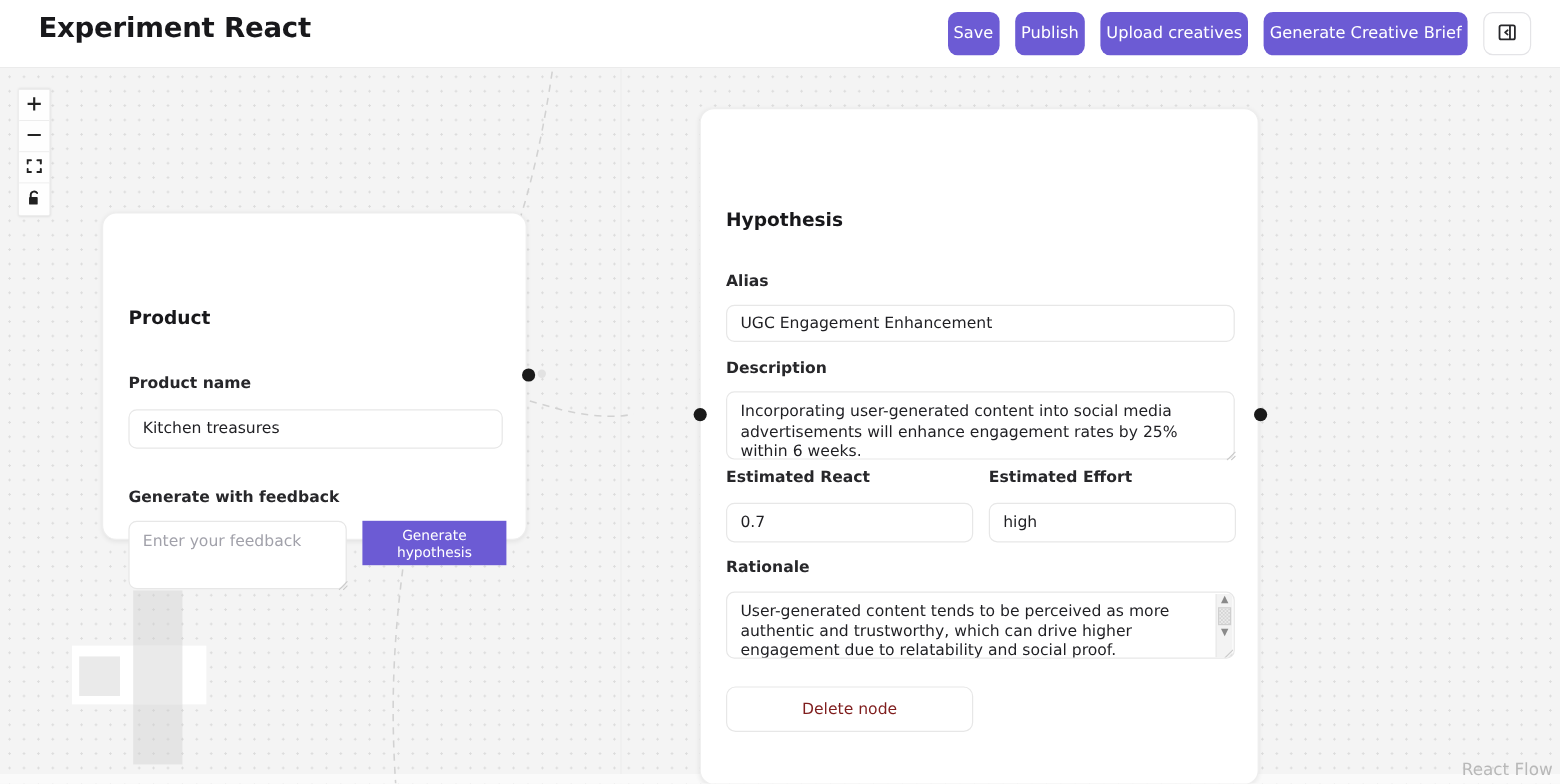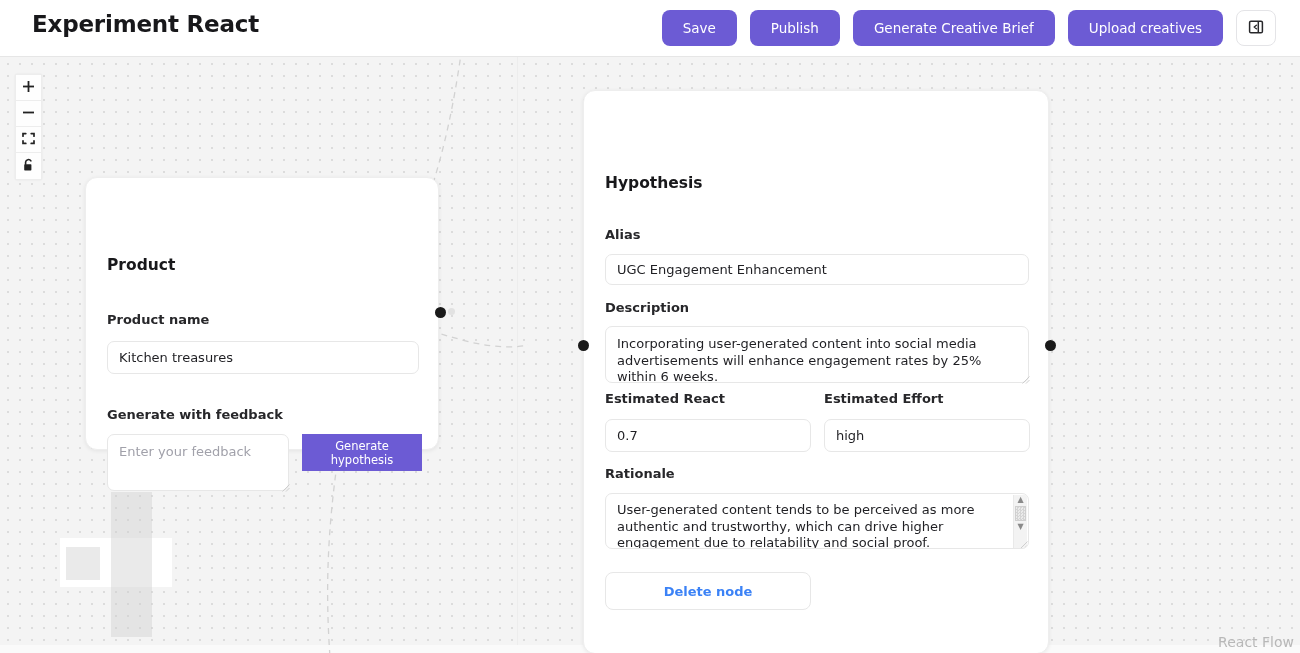--- a/index.html
+++ b/index.html
@@ -24,21 +24,21 @@
     font-size: 23px; font-weight: 700; color: #18181b;
     letter-spacing: -0.2px;
   }
   .header-actions {
     position: absolute; right: 24px; top: 10px;
     display: flex; align-items: center; gap: 13px;
   }
   .btn-primary {
     background: #6c5bd4; color: #ffffff;
     border: none; border-radius: 8px;
-    height: 36px; padding: 0 21px;
+    height: 36px; padding: 0 5px;
     font-size: 13.5px; font-family: inherit;
     cursor: pointer; white-space: nowrap;
     display: inline-flex; align-items: center; justify-content: center;
   }
   .icon-btn {
     width: 40px; height: 36px;
     background: #ffffff; border: 1px solid #e4e4e7;
     border-radius: 8px; cursor: pointer;
     display: flex; align-items: center; justify-content: center;
     padding: 0;
@@ -165,23 +165,23 @@
   }
   .sbar-arrow { font-size: 8px; color: #8a8a8a; line-height: 9px; height: 10px; }
   .sbar-thumb {
     width: 11px; height: 15px; margin: 1px 0;
     background: repeating-conic-gradient(#d4d4d4 0% 25%, #ebebeb 0% 50%) 0 0 / 3px 3px;
     border: 1px solid #cfcfcf;
   }
   .h-btn-delete {
     position: absolute; left: 21px; top: 481px;
     width: 206px; height: 38px;
-    background: #ffffff; color: #3b82f6;
+    background: #ffffff; color: #7f1d1d;
     border: 1px solid #e7e7e7; border-radius: 8px;
-    font-family: inherit; font-size: 13px; font-weight: 700; cursor: pointer;
+    font-family: inherit; font-size: 13px; font-weight: 400; cursor: pointer;
   }
   .h-btn-target {
     position: absolute; left: 240px; top: 481px;
     width: 206px; height: 40px;
     background: #6c5bd4; color: #ffffff;
     border: none; border-radius: 8px;
     font-family: inherit; font-size: 12.5px; cursor: pointer;
   }
 
   
@@ -227,22 +227,22 @@
 </style>
 </head>
 <body>
 
 <div class="header">
   <div class="app-title">Experiment React</div>
 
   <div class="header-actions">
     <button class="btn-primary">Save</button>
     <button class="btn-primary">Publish</button>
+    <button class="btn-primary">Upload creatives</button>
     <button class="btn-primary">Generate Creative Brief</button>
-    <button class="btn-primary">Upload creatives</button>
     <button class="icon-btn">
       <span>
         <svg width="16" height="16" viewBox="0 0 16 16" fill="none">
           <rect x="1.6" y="2.2" width="12.8" height="11.6" rx="1.4" stroke="#27272a" stroke-width="1.5"></rect>
           <line x1="10.3" y1="2.2" x2="10.3" y2="13.8" stroke="#27272a" stroke-width="1.5"></line>
           <path d="M8.4 6.2 L6.2 8 L8.4 9.8" stroke="#27272a" stroke-width="1.4" fill="none" stroke-linecap="round" stroke-linejoin="round"></path>
         </svg>
       </span>
     </button>
   </div>

